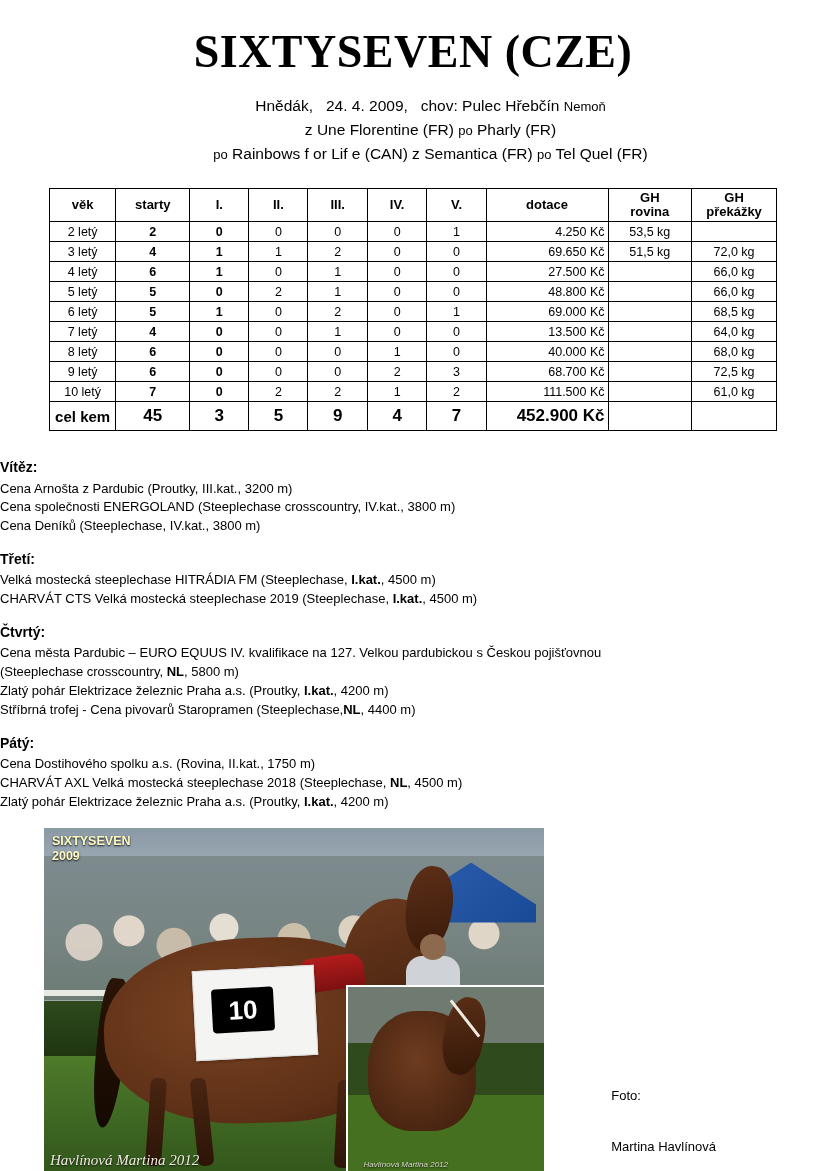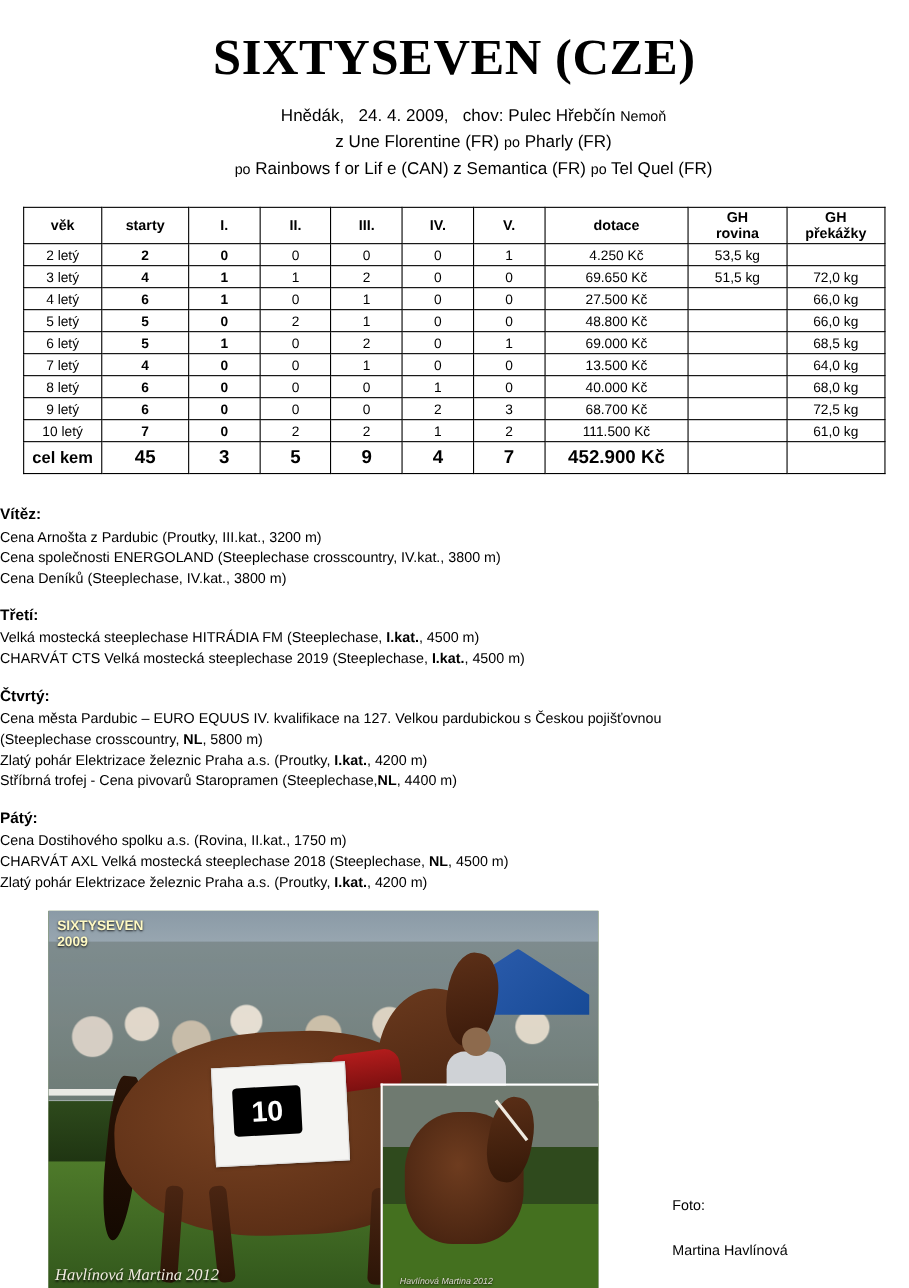--- a/index.html
+++ b/index.html
@@ -28,39 +28,39 @@
     line-height:1.55;
     margin-top:18px;
   }
   .pedigree .line { white-space:nowrap;margin-left:35px; }
   .sm { font-size:13px; }
 
   
   table.stats {
     border-collapse:collapse;
     margin:22px auto 0 auto;
-    width:784px;
+    width:728px;
     font-size:12.5px;
   }
   table.stats th, table.stats td {
     border:1px solid #000;
     text-align:center;
     padding:1px 3px;
     height:17px;
   }
   table.stats thead th {
     font-weight:bold;
     font-size:13px;
     height:30px;
     line-height:1.1;
   }
   table.stats td.age { width:62px; }
   table.stats td.starts { width:70px; }
   table.stats td.pl { width:56px; }
-  table.stats td.money { width:120px; }
+  table.stats td.money { width:120px; text-align:right; }
   table.stats td.gh { width:80px; }
   table.stats td.b { font-weight:bold; }
   tr.total td {
     font-weight:bold;
     font-size:17px;
     height:26px;
   }
   tr.total td.money { font-size:17px; }
   tr.total td.age { font-size:15px; }
 
@@ -216,21 +216,21 @@
     position:absolute; left:8px; top:6px;
     color:#fef9c3; font-size:12.5px; font-weight:bold;
     line-height:1.2;
     text-shadow:0 1px 2px rgba(0,0,0,.9);
   }
 
   .credit {
     position:absolute; right:110px; top:1060px;
     font-size:13px;
   }
-  .credit .who { margin-top:26px; white-space:nowrap; }
+  .credit .who { margin-top:36px; white-space:nowrap; }
 </style>
 </head>
 <body>
 
 <div class="page">
 
   <div class="title">SIXTYSEVEN (CZE)</div>
 
   <div class="pedigree">
     <div class="line">

